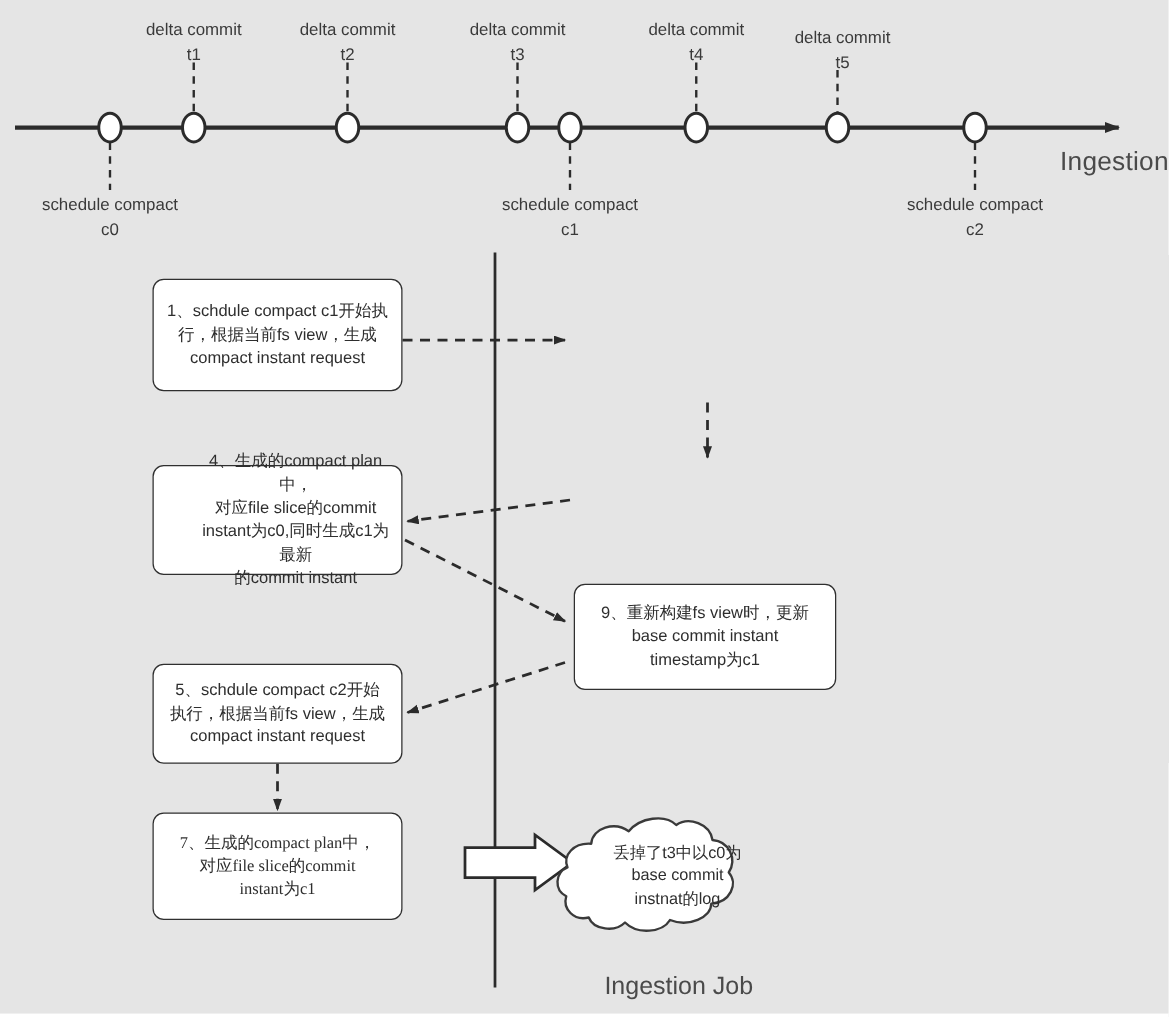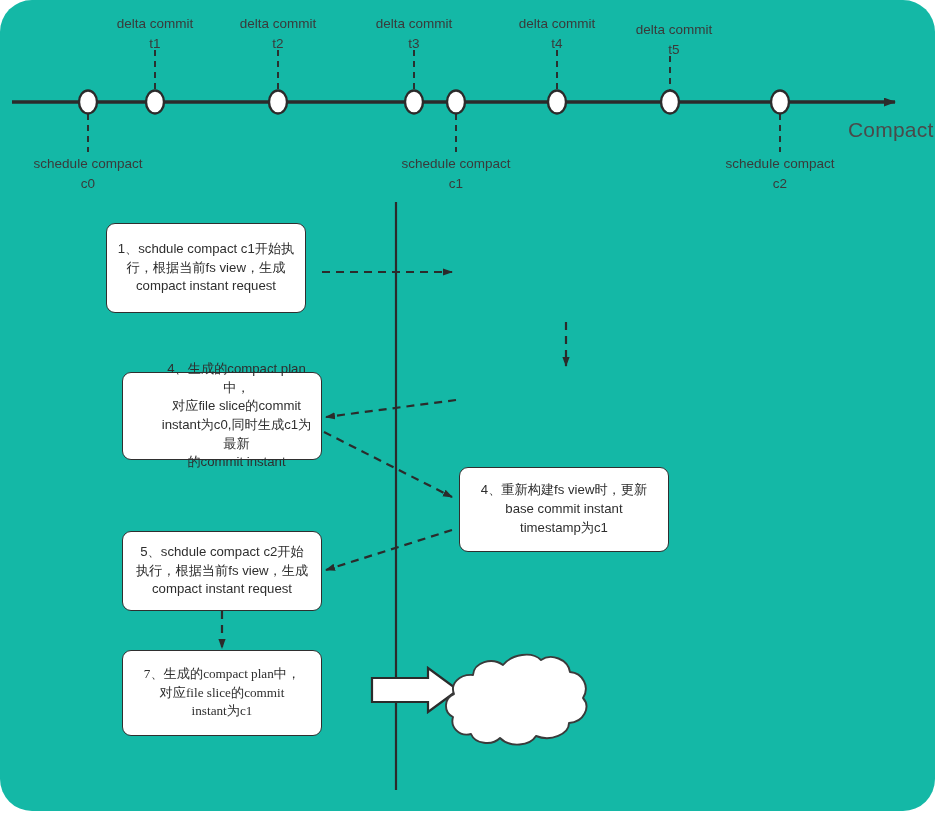--- a/index.html
+++ b/index.html
@@ -9,22 +9,21 @@
   }
   body {
     font-family: "Liberation Sans", "DejaVu Sans", sans-serif;
     color: #2b2b2b;
   }
   #canvas {
     position: relative;
     width: 935px;
     height: 811px;
     overflow: hidden;
-    background: #14b8a6;
-    border-radius: 32px;
+    background: #e5e5e5;
   }
   #svg-layer {
     position: absolute;
     left: 0;
     top: 0;
     width: 935px;
     height: 817px;
   }
 
   
@@ -175,40 +174,44 @@
   <div class="lbl tl-label" style="left:604px; top:20px;">delta commit
 t5</div>
 
   <div class="lbl tl-label" style="left:18px;  top:154px;">schedule compact
 c0</div>
   <div class="lbl tl-label" style="left:386px; top:154px;">schedule compact
 c1</div>
   <div class="lbl tl-label" style="left:710px; top:154px;">schedule compact
 c2</div>
 
-  <div class="timeline-word" style="left:848px; top:118px;">Compact</div>
-
-  <div class="box" style="left:106px; top:223px; width:200px; height:90px;">1、schdule compact c1开始执
+  <div class="timeline-word" style="left:848px; top:118px;">Ingestion</div>
+
+  <div class="box" style="left:122px; top:223px; width:200px; height:90px;">1、schdule compact c1开始执
 行，根据当前fs view，生成
 compact instant request</div>
 
 
 
   <div class="box" style="left:122px; top:372px; width:200px; height:88px;padding-left:36px;">4、生成的compact plan中，
 对应file slice的commit
 instant为c0,同时生成c1为最新
 的commit instant</div>
 
-  <div class="box" style="left:459px; top:467px; width:210px; height:85px;">4、重新构建fs view时，更新
+  <div class="box" style="left:459px; top:467px; width:210px; height:85px;">9、重新构建fs view时，更新
 base commit instant
 timestamp为c1</div>
 
   <div class="box" style="left:122px; top:531px; width:200px; height:80px;">5、schdule compact c2开始
 执行，根据当前fs view，生成
 compact instant request</div>
 
   <div class="box" style="left:122px; top:650px; width:200px; height:86px;font-family:Liberation Serif, serif;">7、生成的compact plan中，
 对应file slice的commit
 instant为c1</div>
 
-
+  <div class="cloud-text" style="left:462px; top:673px;">丢掉了t3中以c0为
+base commit
+instnat的log</div>
+
+  <div class="job-label" style="left:423px; top:778px;">Ingestion Job</div>
 
 </div>
 
 </body></html>

